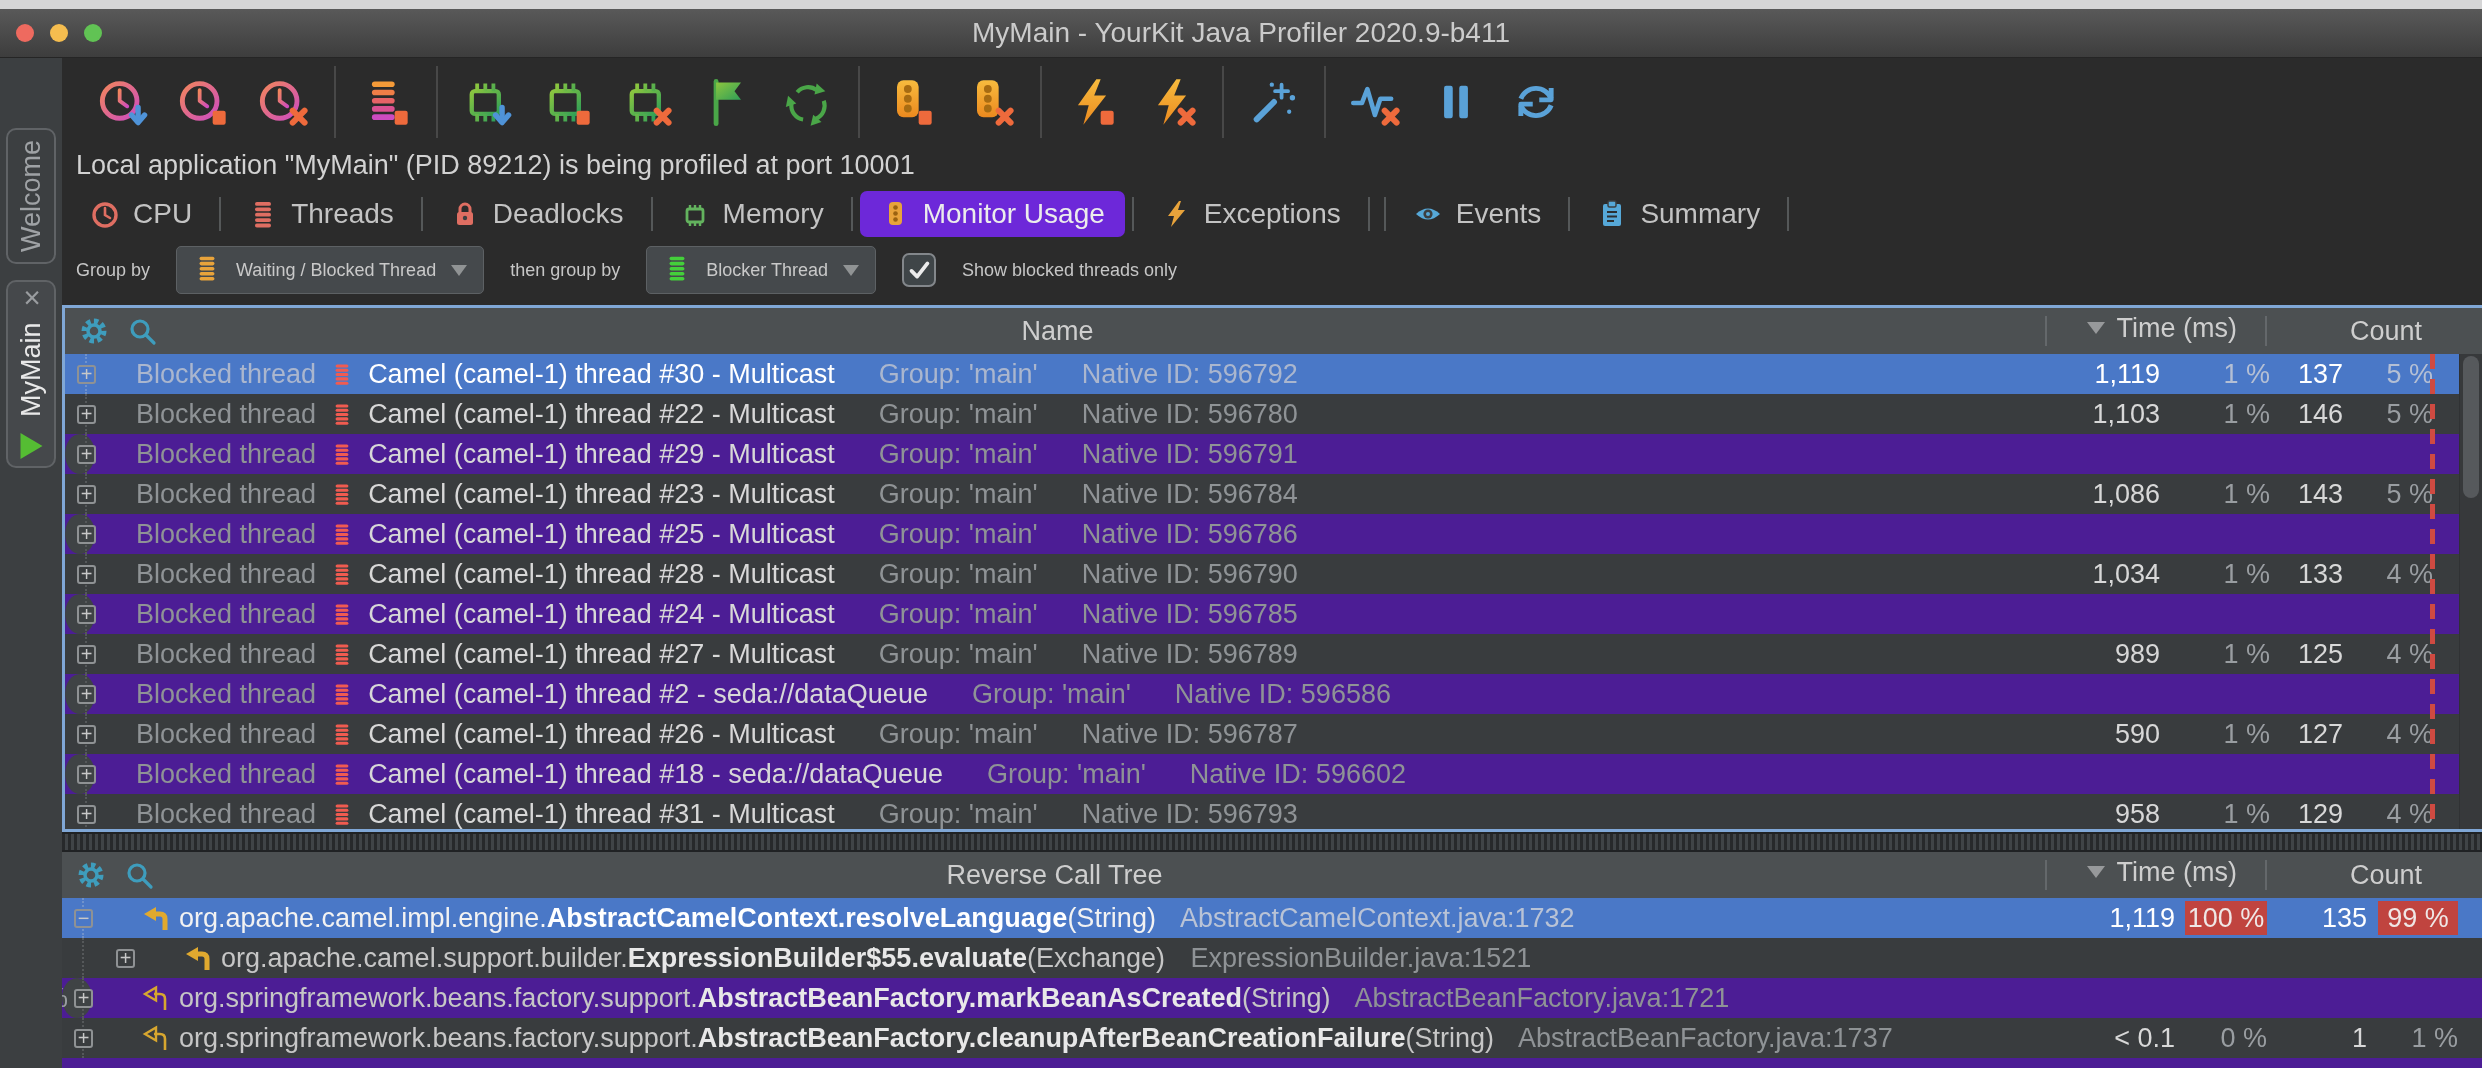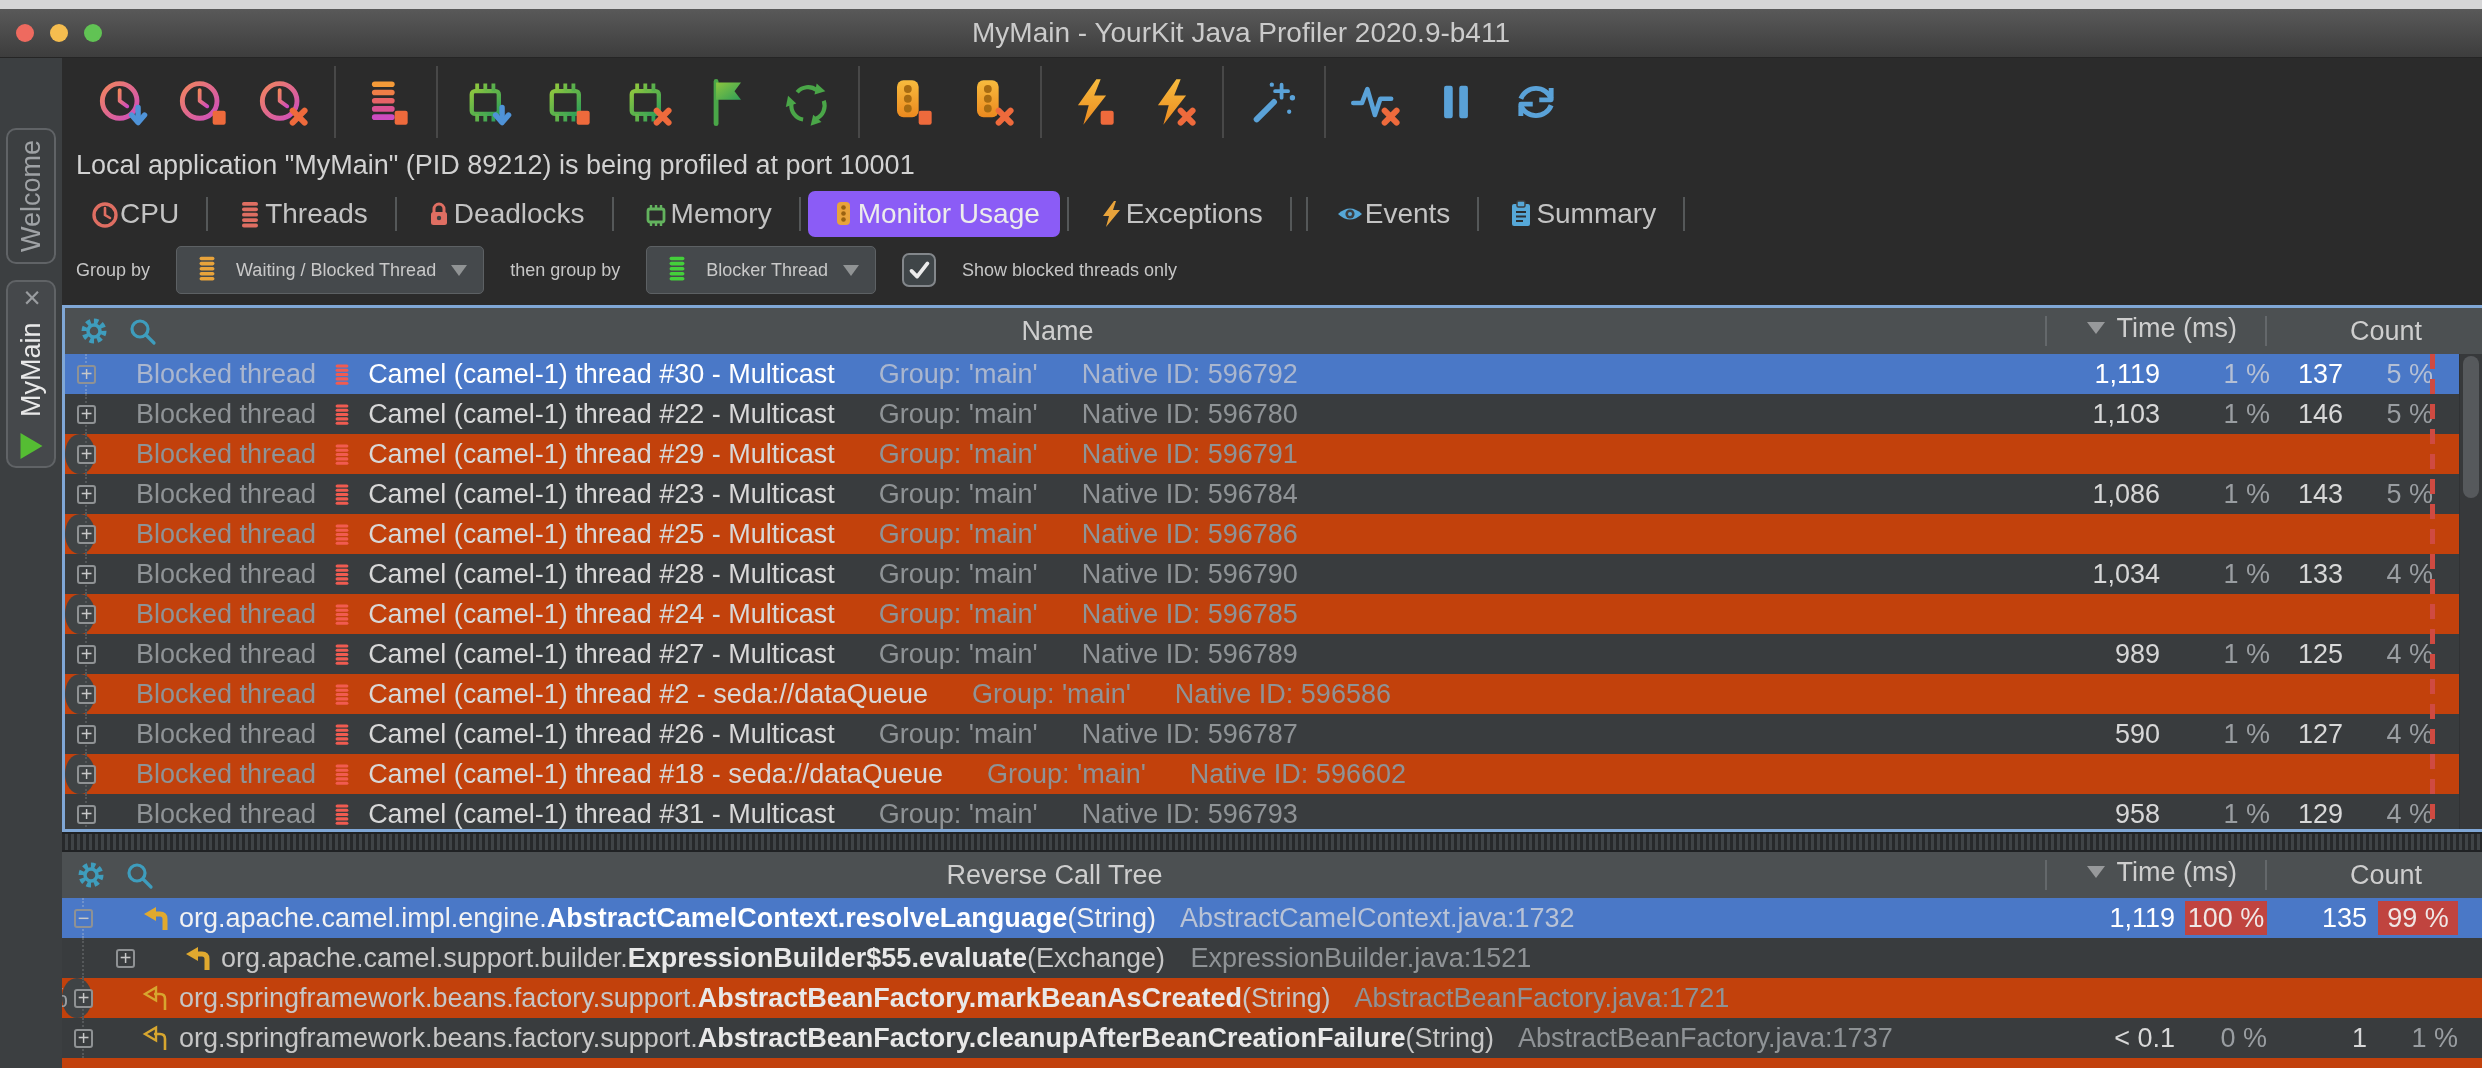--- a/index.html
+++ b/index.html
@@ -27,35 +27,35 @@
   
   .toolbar{position:absolute;left:62px;top:58px;right:0;height:88px;display:flex;align-items:center;padding-left:12px;}
   .tgroup{display:flex;align-items:center;gap:28px;padding:0 24px;}
   .tsep{width:2px;height:72px;background:#484848;}
   .ticon svg{display:block;}
 
   .statusline{position:absolute;left:76px;top:150px;font-size:27px;color:#d2d2d2;white-space:nowrap;}
 
   
   .tabbar{position:absolute;left:70px;top:188px;right:0;height:52px;display:flex;align-items:center;}
-  .tab{display:flex;align-items:center;padding:7px 20px;border-radius:7px;font-size:28px;color:#c3c3c3;white-space:nowrap;}
-  .tab.selected{background:#8b5cf6;color:#ececec;text-align:center;}
+  .tab{display:flex;align-items:center;gap:13px;padding:7px 20px;border-radius:7px;font-size:28px;color:#c3c3c3;white-space:nowrap;}
+  .tab.selected{background:#6d28d9;color:#ececec;text-align:center;}
   .tab svg{display:block;}
   .tabsep{width:2px;height:34px;background:#555859;margin:0 7px;}
 
   
   .filterbar{position:absolute;left:76px;top:246px;right:0;height:48px;display:flex;align-items:center;gap:26px;font-size:18px;color:#c6c6c6;}
   .dropdown{display:flex;align-items:center;gap:15px;height:46px;padding:0 16px;background:#45494c;
             border:1px solid #5d6164;border-radius:5px;color:#c9c9c9;white-space:nowrap;}
   .ddarrow{width:0;height:0;border-top:11px solid #909394;border-left:8px solid transparent;border-right:8px solid transparent;display:inline-block;}
   .checkbox{width:34px;height:34px;border:2px solid #83878b;border-radius:7px;background:#3f4548;box-sizing:border-box;}
   .checkbox svg{display:block;width:30px;height:30px;}
 
   
-  .panel{position:absolute;left:62px;right:0;background:#c2410c;overflow:hidden;box-sizing:border-box;}
+  .panel{position:absolute;left:62px;right:0;background:#4c1d95;overflow:hidden;box-sizing:border-box;}
   .panel-top{top:305px;height:527px;border:3px solid #80a7d6;border-right:none;}
   .panel-bottom{top:852px;height:216px;}
   .phead{position:relative;height:46px;background:#4c5052;border-bottom:1px solid #323537;font-size:27px;color:#cecece;}
   .ph-icons{position:absolute;left:14px;top:0;height:46px;display:flex;align-items:center;gap:18px;}
   .ph-icons svg{display:block;}
   .ph-name{position:absolute;left:0;width:1985px;text-align:center;line-height:46px;}
   .ph-time{position:absolute;right:245px;top:0;height:40px;display:flex;align-items:center;gap:12px;}
   .ph-count{position:absolute;right:60px;top:0;line-height:46px;}
   .sortarrow{width:0;height:0;border-top:12px solid #97999b;border-left:9px solid transparent;border-right:9px solid transparent;display:inline-block;}
   .colsep{position:absolute;top:8px;width:2px;height:30px;background:#64686b;}

